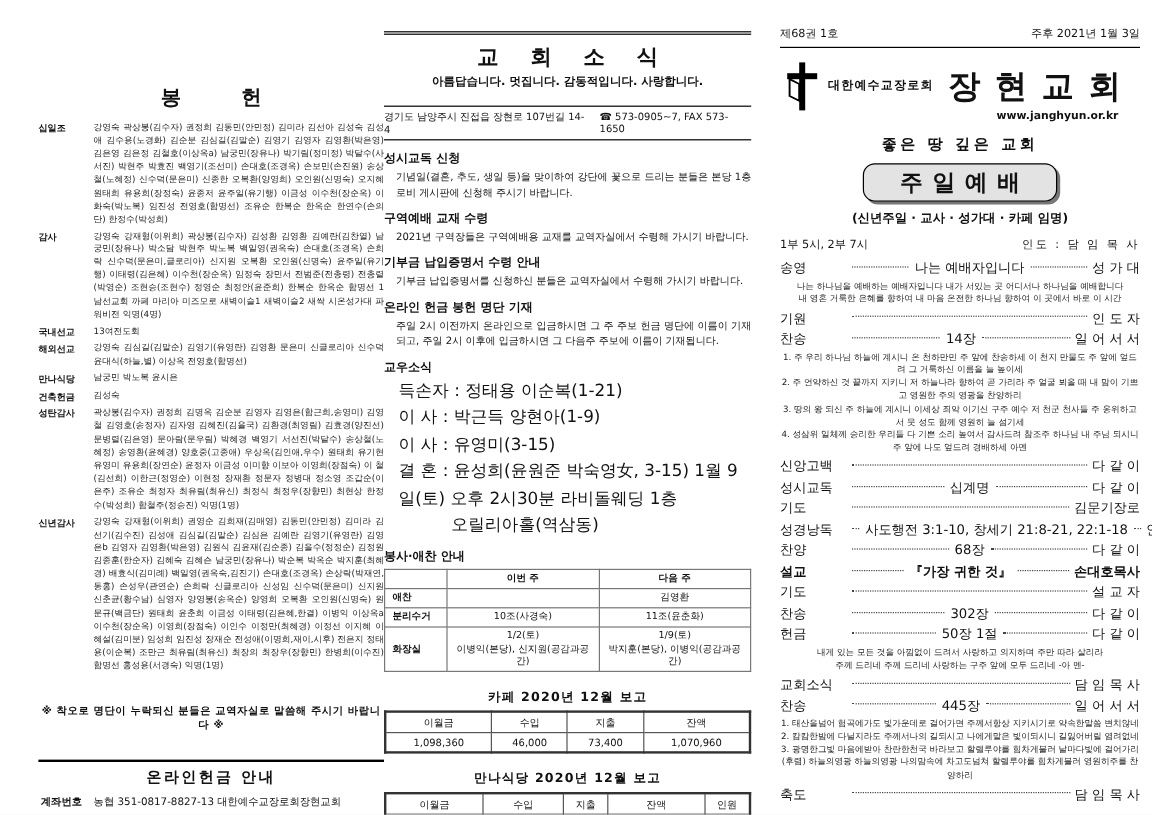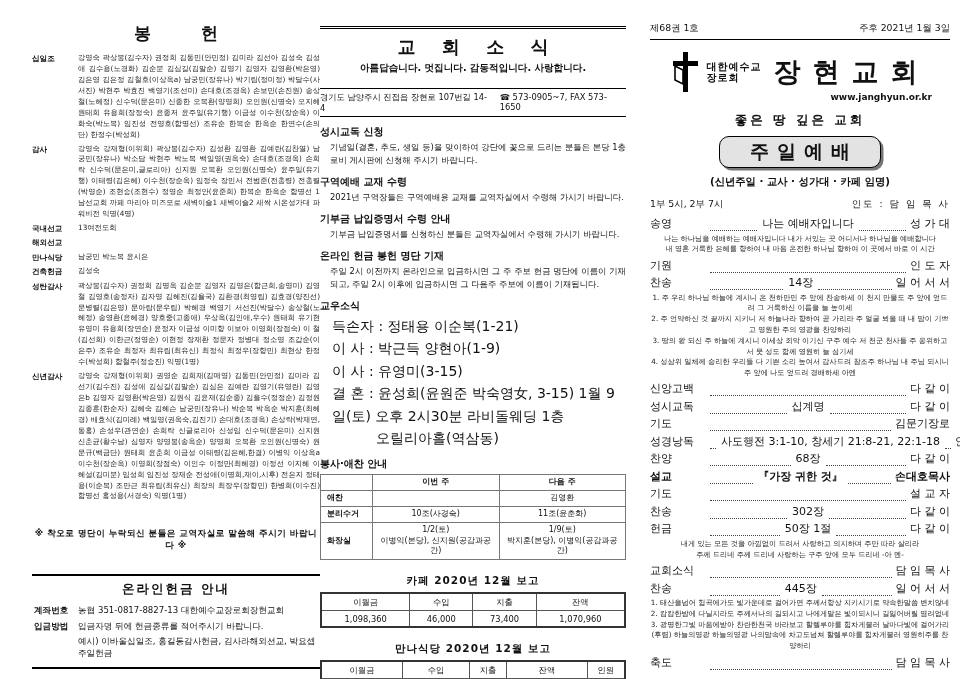--- a/index.html
+++ b/index.html
@@ -4,21 +4,21 @@
 <style>
   * { margin:0; padding:0; box-sizing:border-box; }
   html,body { background:#f2f2f2; }
   .page {
     position:relative; width:960px; height:679px; background:#ffffff;
     font-family:"DejaVu Sans","Liberation Sans",sans-serif; color:#111;
     overflow:hidden; margin:0 auto;
   }
   
   .col-left { position:absolute; left:32px; top:22px; width:288px; }
-  .offer-title { text-align:center; font-size:17px; font-weight:bold; letter-spacing:22px; padding-left:22px; margin-bottom:8px; }
+  .offer-title { text-align:center; font-size:17px; font-weight:bold; letter-spacing:22px; padding-left:22px; margin-bottom:8px;margin-top:48px; }
   .offer-row { display:flex; margin-bottom:3px; }
   .offer-label { width:46px; flex:0 0 46px; font-weight:bold; font-size:7.6px; line-height:1.5;
     text-align:justify; text-align-last:justify; padding-right:4px; }
   .offer-text { flex:1; font-size:7.3px; line-height:1.5; text-align:justify; color:#222; }
   .offer-note { margin-top:26px; font-size:8.6px; font-weight:bold; text-align:center; letter-spacing:0.5px; }
   .online-box { margin-top:22px; border-top:2px solid #000; border-bottom:2px solid #000; padding:5px 2px 7px 2px; }
   .online-title { text-align:center; font-size:12.5px; font-weight:bold; letter-spacing:2px; margin-bottom:6px; }
   .online-row { display:flex; font-size:8.6px; line-height:1.6; margin-bottom:2px; }
   .online-label { flex:0 0 44px; font-weight:bold; }
   .online-val { flex:1; }
@@ -40,31 +40,31 @@
   .svc-table th, .svc-table td { border:1px solid #777; font-size:8px; text-align:center; padding:2px 2px; line-height:1.35; }
   .svc-table .rowlab { width:52px; font-weight:bold; text-align:justify; text-align-last:justify; padding:2px 6px; }
   .report-title { text-align:center; font-size:10.5px; font-weight:bold; margin-top:14px; margin-bottom:4px; letter-spacing:1px; }
   .rep-table { width:100%; border-collapse:collapse; border:2px solid #333; }
   .rep-table th, .rep-table td { border:1px solid #555; font-size:8.3px; text-align:center; padding:2.5px 2px; font-weight:normal; }
   
   .col-right { position:absolute; left:650px; top:22px; width:300px; }
   .masthead { display:flex; justify-content:space-between; font-size:9.3px; padding-bottom:4px; border-bottom:1.5px solid #000; }
   .logo-row { display:flex; align-items:center; justify-content:center; gap:6px; margin-top:10px; }
   .cross-wrap { width:30px; height:44px; position:relative; }
-  .denom { display:flex; flex-direction:column; font-family:"DejaVu Serif","Liberation Serif",serif; font-weight:bold; font-size:10px; line-height:1.15; letter-spacing:1px; }
+  .denom { display:flex; flex-direction:row; font-family:"DejaVu Serif","Liberation Serif",serif; font-weight:bold; font-size:10px; line-height:1.15; letter-spacing:1px; }
   .church-name { font-family:"DejaVu Serif","Liberation Serif",serif; font-weight:bold; font-size:27px; letter-spacing:12px; padding-left:6px; }
   .website { text-align:right; font-size:9px; font-weight:bold; padding-right:18px; margin-top:-2px; }
   .motto { text-align:center; font-size:12.5px; font-weight:bold; letter-spacing:3px; margin-top:10px; }
   .pill-wrap { text-align:center; margin-top:7px; }
   .service-pill { display:inline-block; border:1.6px solid #000; border-radius:10px; background:#e3e3e3;
     box-shadow:2.5px 2.5px 0 #777; font-size:19px; font-weight:bold; letter-spacing:8px; padding:2px 22px 2px 30px; }
   .service-sub { text-align:center; font-size:10.3px; font-weight:bold; margin-top:7px; }
   .times-row { display:flex; justify-content:space-between; font-size:9.4px; margin-top:9px; margin-bottom:5px; }
   .times-right { letter-spacing:2px; }
-  .o-row { display:flex; align-items:flex-end; font-size:11px; margin:2.5px 0; }
+  .o-row { display:flex; align-items:flex-start; font-size:11px; margin:2.5px 0; }
   .o-row.bold { font-weight:bold; }
   .o-label { flex:0 0 58px; text-align:justify; text-align-last:justify; }
   .o-center { padding:0 3px; white-space:nowrap; }
   .dots { flex:1; border-bottom:1.4px dotted #444; height:0.6em; margin:0 2px; min-width:6px; }
   .o-right { flex:0 0 auto; text-align:right; white-space:nowrap; padding-left:2px; }
   .o-notes { font-size:7.2px; color:#222; text-align:center; line-height:1.5; margin:1px 0 2px 0; }
 </style>
 </head>
 <body>
 
@@ -80,20 +80,21 @@
     <div class="offer-row">
       <span class="offer-label">감사</span>
       <span class="offer-text">강영숙 강재형(이위희) 곽상봉(김수자) 김성환 김영환 김예란(김찬열) 남궁민(장유나) 박소담 박현주 박노복 백일영(권옥숙) 손대호(조경옥) 손희락 신수덕(문은미,글로리아) 신지원 오복환 오인원(신명숙) 윤주일(유기행) 이태령(김은혜) 이수천(장순옥) 임정숙 장민서 전범준(전총령) 전총렬(박영순) 조현승(조현수) 정영순 최정안(윤준희) 한복순 한옥순 함명선 1남선교회 까페 마리아 미즈모로 새벽이슬1 새벽이슬2 새싹 시온성가대 파워비전 익명(4명)</span>
     </div>
     <div class="offer-row">
       <span class="offer-label">국내선교</span>
       <span class="offer-text">13여전도회</span>
     </div>
     <div class="offer-row">
       <span class="offer-label">해외선교</span>
+      <span class="offer-text">강영숙 김심길(김말순) 김영기(유영란) 김영환 문은미 신글로리아 신수덕 윤대식(하늘,별) 이상옥 전영호(함명선)</span>
     </div>
     <div class="offer-row">
       <span class="offer-label">만나식당</span>
       <span class="offer-text">남궁민 박노복 윤시은</span>
     </div>
     <div class="offer-row">
       <span class="offer-label">건축헌금</span>
       <span class="offer-text">김성숙</span>
     </div>
     <div class="offer-row">

